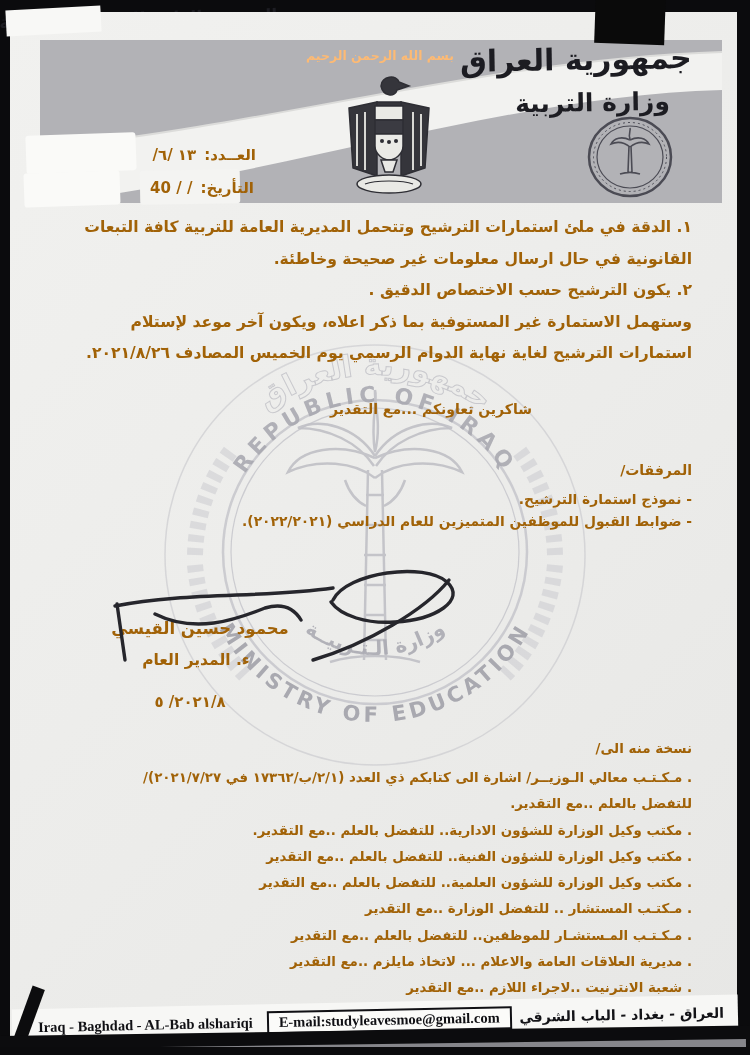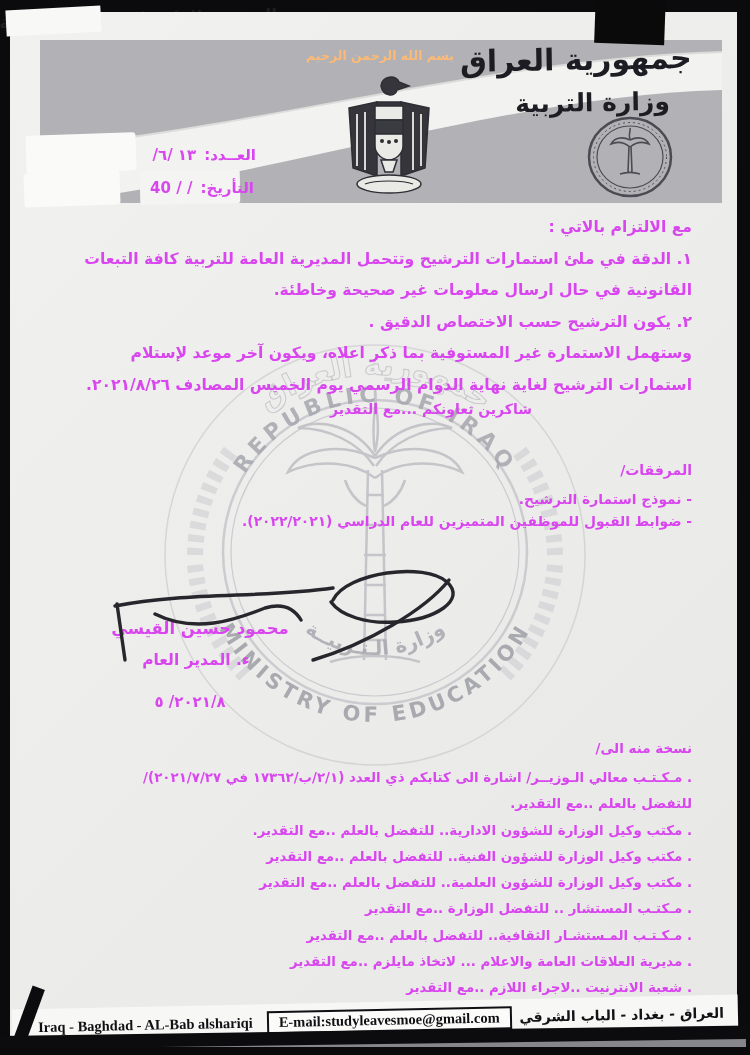--- a/index.html
+++ b/index.html
@@ -11,21 +11,21 @@
          transform:rotate(-3deg);z-index:2;}
   .tape{position:absolute;left:595px;top:-6px;width:70px;height:50px;background:#0a0a0a;
         transform:rotate(2deg);z-index:6;}
   .band{position:absolute;left:40px;top:40px;width:682px;height:163px;background:#b2b2b6;z-index:2;}
   .band svg{position:absolute;left:0;top:0;}
   .patch{position:absolute;background:#fafaf8;border-radius:3px;z-index:3;}
   .p1{left:26px;top:134px;width:110px;height:38px;transform:rotate(-2deg);}
   .p2{left:24px;top:172px;width:96px;height:34px;transform:rotate(-2deg);}
   .p3{left:140px;top:170px;width:100px;height:34px;transform:rotate(-1deg);background:#f4f4f2;}
 
-  .t{position:absolute;color:#d946ef;font-weight:bold;z-index:4;}
+  .t{position:absolute;color:#a16207;font-weight:bold;z-index:4;}
   .rtl{direction:rtl;text-align:right;white-space:nowrap;}
 
   .org-right-1{right:58px;top:42px;font-size:30px;letter-spacing:-1px;transform:rotate(-1deg);color:#1c1c22;}
   .org-right-2{right:80px;top:88px;font-size:25px;letter-spacing:-1px;transform:rotate(-1deg);color:#1c1c22;}
   .basmala{left:300px;top:48px;width:160px;text-align:center;font-size:12.5px;color:#fdba74;}
   .org-left{left:44px;top:44px;width:262px;transform:rotate(-1.5deg);z-index:4;}
   .org-left div{position:relative;text-align:center;font-weight:bold;color:#1d1d23;white-space:nowrap;}
   .ol1{font-size:17.5px;line-height:38px;}
   .ol2{font-size:16.5px;line-height:36px;}
   .ol3{font-size:15.5px;line-height:34px;}
@@ -171,21 +171,20 @@
   </div>
 
   <div class="t rtl numline">
     <span>العــدد:</span><span>١٣ /٦/</span>
   </div>
   <div class="t rtl dateline">
     <span>التأريخ:</span><span>/      /      40</span>
   </div>
 
   <div class="t rtl body-block">
-    <div>مع الالتزام بالاتي :</div>
     <div>١. الدقة في ملئ استمارات الترشيح وتتحمل المديرية العامة للتربية كافة التبعات</div>
     <div>القانونية في حال ارسال معلومات غير صحيحة وخاطئة.</div>
     <div>٢. يكون الترشيح حسب الاختصاص الدقيق .</div>
     <div>وستهمل الاستمارة غير المستوفية بما ذكر اعلاه، ويكون آخر موعد لإستلام</div>
     <div>استمارات الترشيح لغاية نهاية الدوام الرسمي يوم الخميس المصادف ٢٠٢١/٨/٢٦.</div>
   </div>
   <div class="t rtl thanks">شاكرين تعاونكم ...مع التقدير</div>
 
   <div class="t rtl attach-label">المرفقات/</div>
   <div class="t rtl attach-0">- نموذج استمارة الترشيح.</div>
@@ -205,21 +204,21 @@
   <div class="t sig-date">٢٠٢١/٨/ ٥</div>
 
   <div class="t rtl cc-label">نسخة منه الى/</div>
   <div class="t rtl cc-list">
     <div>. مـكـتـب معالي الـوزيــر/ اشارة الى كتابكم ذي العدد (٢/١/ب/١٧٣٦٢ في ٢٠٢١/٧/٢٧)/</div>
     <div>للتفضل بالعلم ..مع التقدير.</div>
     <div>. مكتب وكيل الوزارة للشؤون الادارية.. للتفضل بالعلم ..مع التقدير.</div>
     <div>. مكتب وكيل الوزارة للشؤون الفنية.. للتفضل بالعلم ..مع التقدير</div>
     <div>. مكتب وكيل الوزارة للشؤون العلمية.. للتفضل بالعلم ..مع التقدير</div>
     <div>. مـكتـب المستشار .. للتفضل الوزارة ..مع التقدير</div>
-    <div>. مـكـتـب المـستشـار الثقافية.. للتفضل بالعلم ..مع التقدير</div>
+    <div>. مـكـتـب المـستشـار للموظفين.. للتفضل بالعلم ..مع التقدير</div>
     <div>. مديرية العلاقات العامة والاعلام ... لاتخاذ مايلزم ..مع التقدير</div>
     <div>. شعبة الانترنيت ..لاجراء اللازم ..مع التقدير</div>
     <div>. مديرية الاجازات الدراسية/مح ٨/٥ مد</div>
   </div>
 
   <div class="footer-band">
     <span class="footer-en">Iraq - Baghdad - AL-Bab alshariqi</span>
     <span class="email-box">E-mail:studyleavesmoe@gmail.com</span>
     <span class="footer-ar">العراق - بغداد - الباب الشرقي</span>
   </div>

